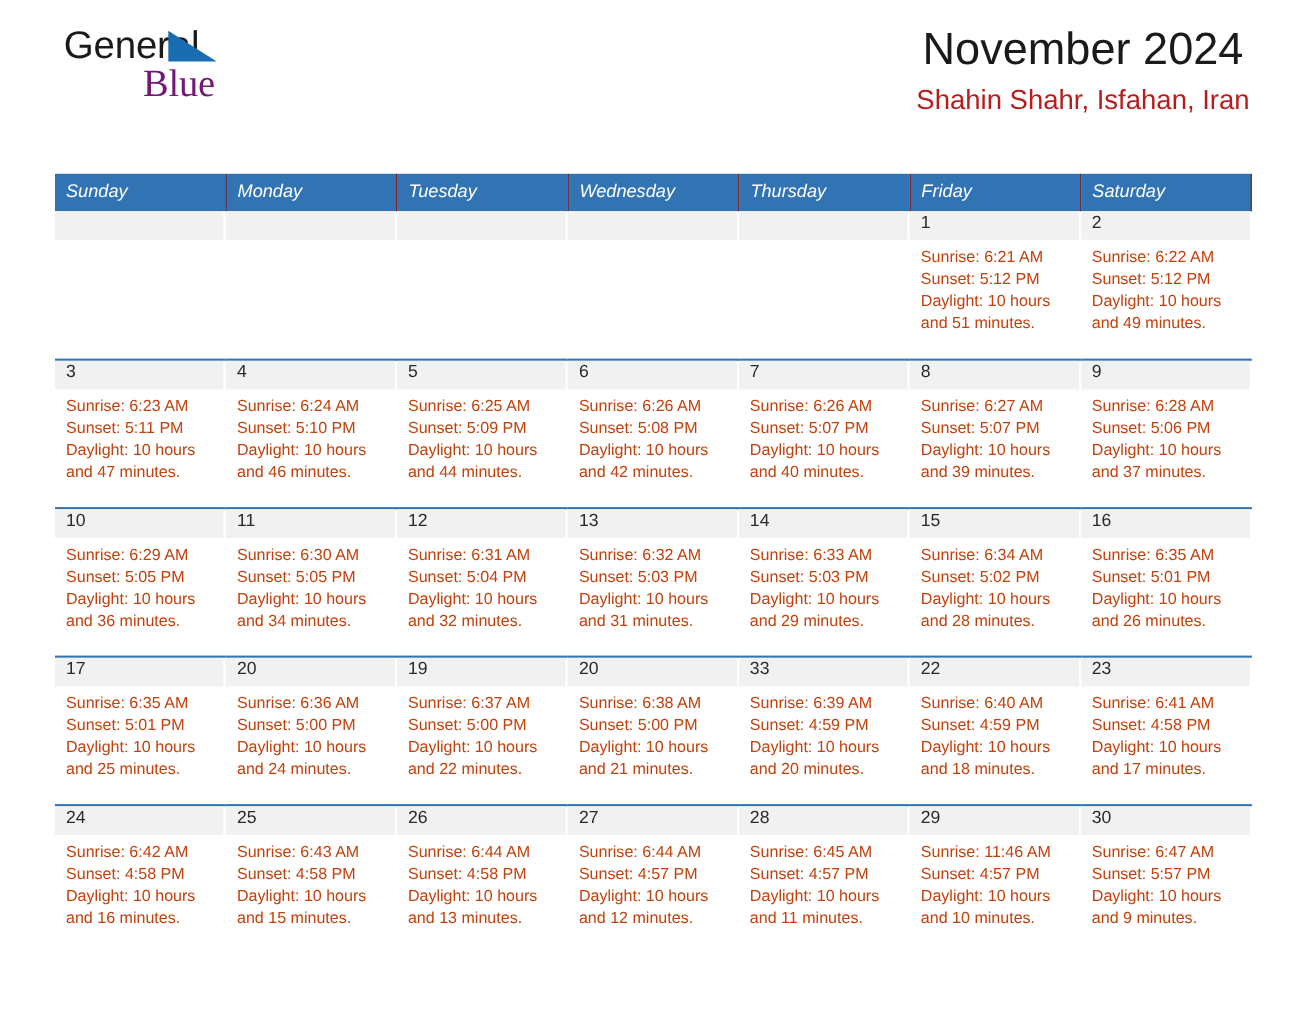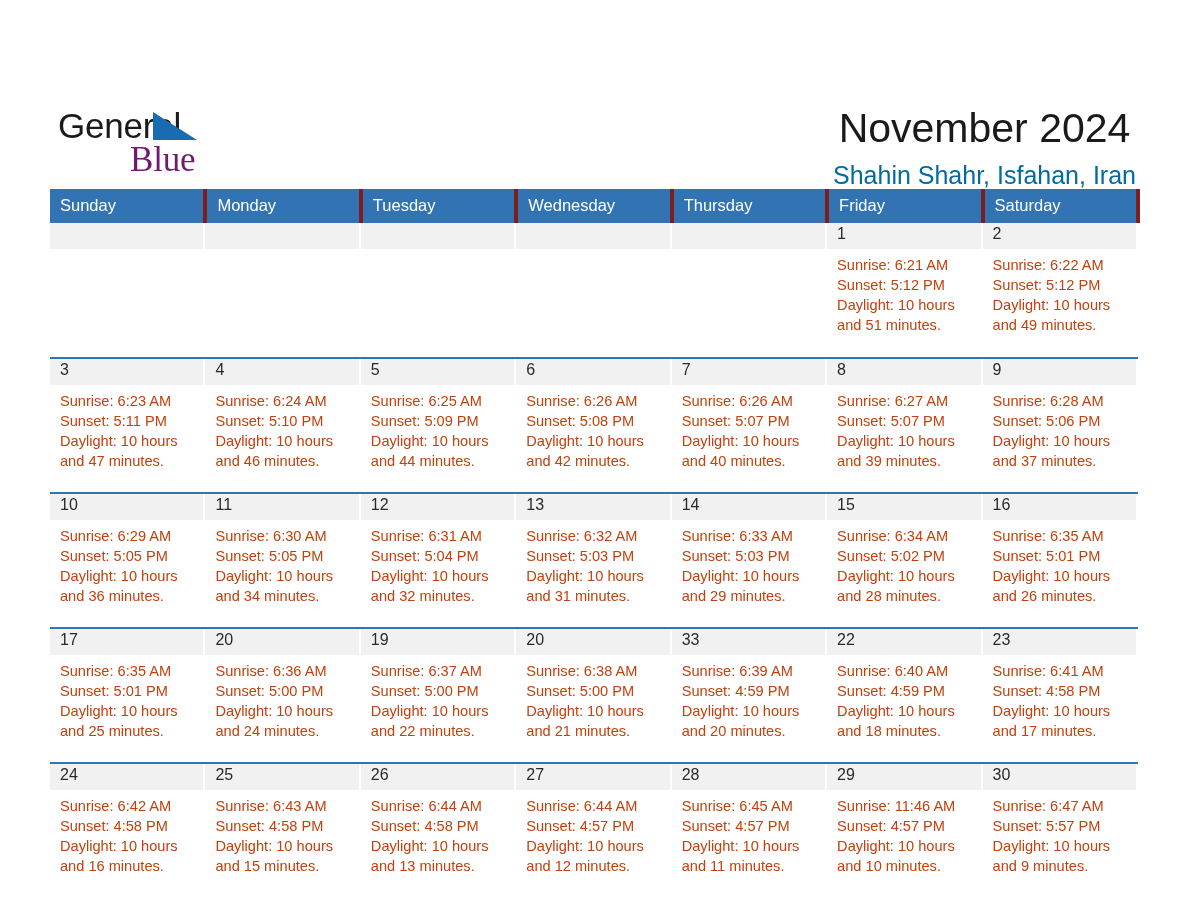--- a/index.html
+++ b/index.html
@@ -19,23 +19,22 @@
     width: 1188px;
     height: 918px;
     box-sizing: border-box;
   }
 
   
   .top {
     display: flex;
     align-items: flex-start;
     justify-content: space-between;
-    padding: 73px 52px 0 58px;
+    padding: 20px 52px 0 58px;
     box-sizing: border-box;
-    margin-top: 31px;
   }
 
   .logo {
     position: relative;
     width: 200px;
     height: 78px;
     line-height: 1;
     user-select: none;
   }
   .logo-general {
@@ -74,21 +73,21 @@
     font-size: 41px;
     font-weight: normal;
     color: #1a1a1a;
     line-height: 1.12;
     margin: 0;
     letter-spacing: 0px;
   }
   .cal-sub {
     font-size: 25px;
     font-weight: normal;
-    color: #0369a1;
+    color: #b91c1c;
     margin: 10px 0 0 0;
     line-height: 1.1;
   }
 
   
   .calendar {
     position: absolute;
     left: 50px;
     top: 158px;
     width: 1088px;
@@ -101,21 +100,22 @@
   table.cal col { width: 155.43px; }
 
   thead th {
     background: #3273b4;
     color: #ffffff;
     font-size: 16.5px;
     font-weight: normal;
     text-align: left;
     padding: 7px 0 8px 10px;
     height: 17px;
-    border-right: 4px solid #7f1d1d;
+    border-right: 1px solid #7f1d1d;
+    font-style: italic;
   }
 
   tbody tr.week td {
     vertical-align: top;
     padding: 0;
     border-top: 2px solid #3273b4;
     height: 135px;
     box-sizing: border-box;
   }
   tbody tr.week-first td {

